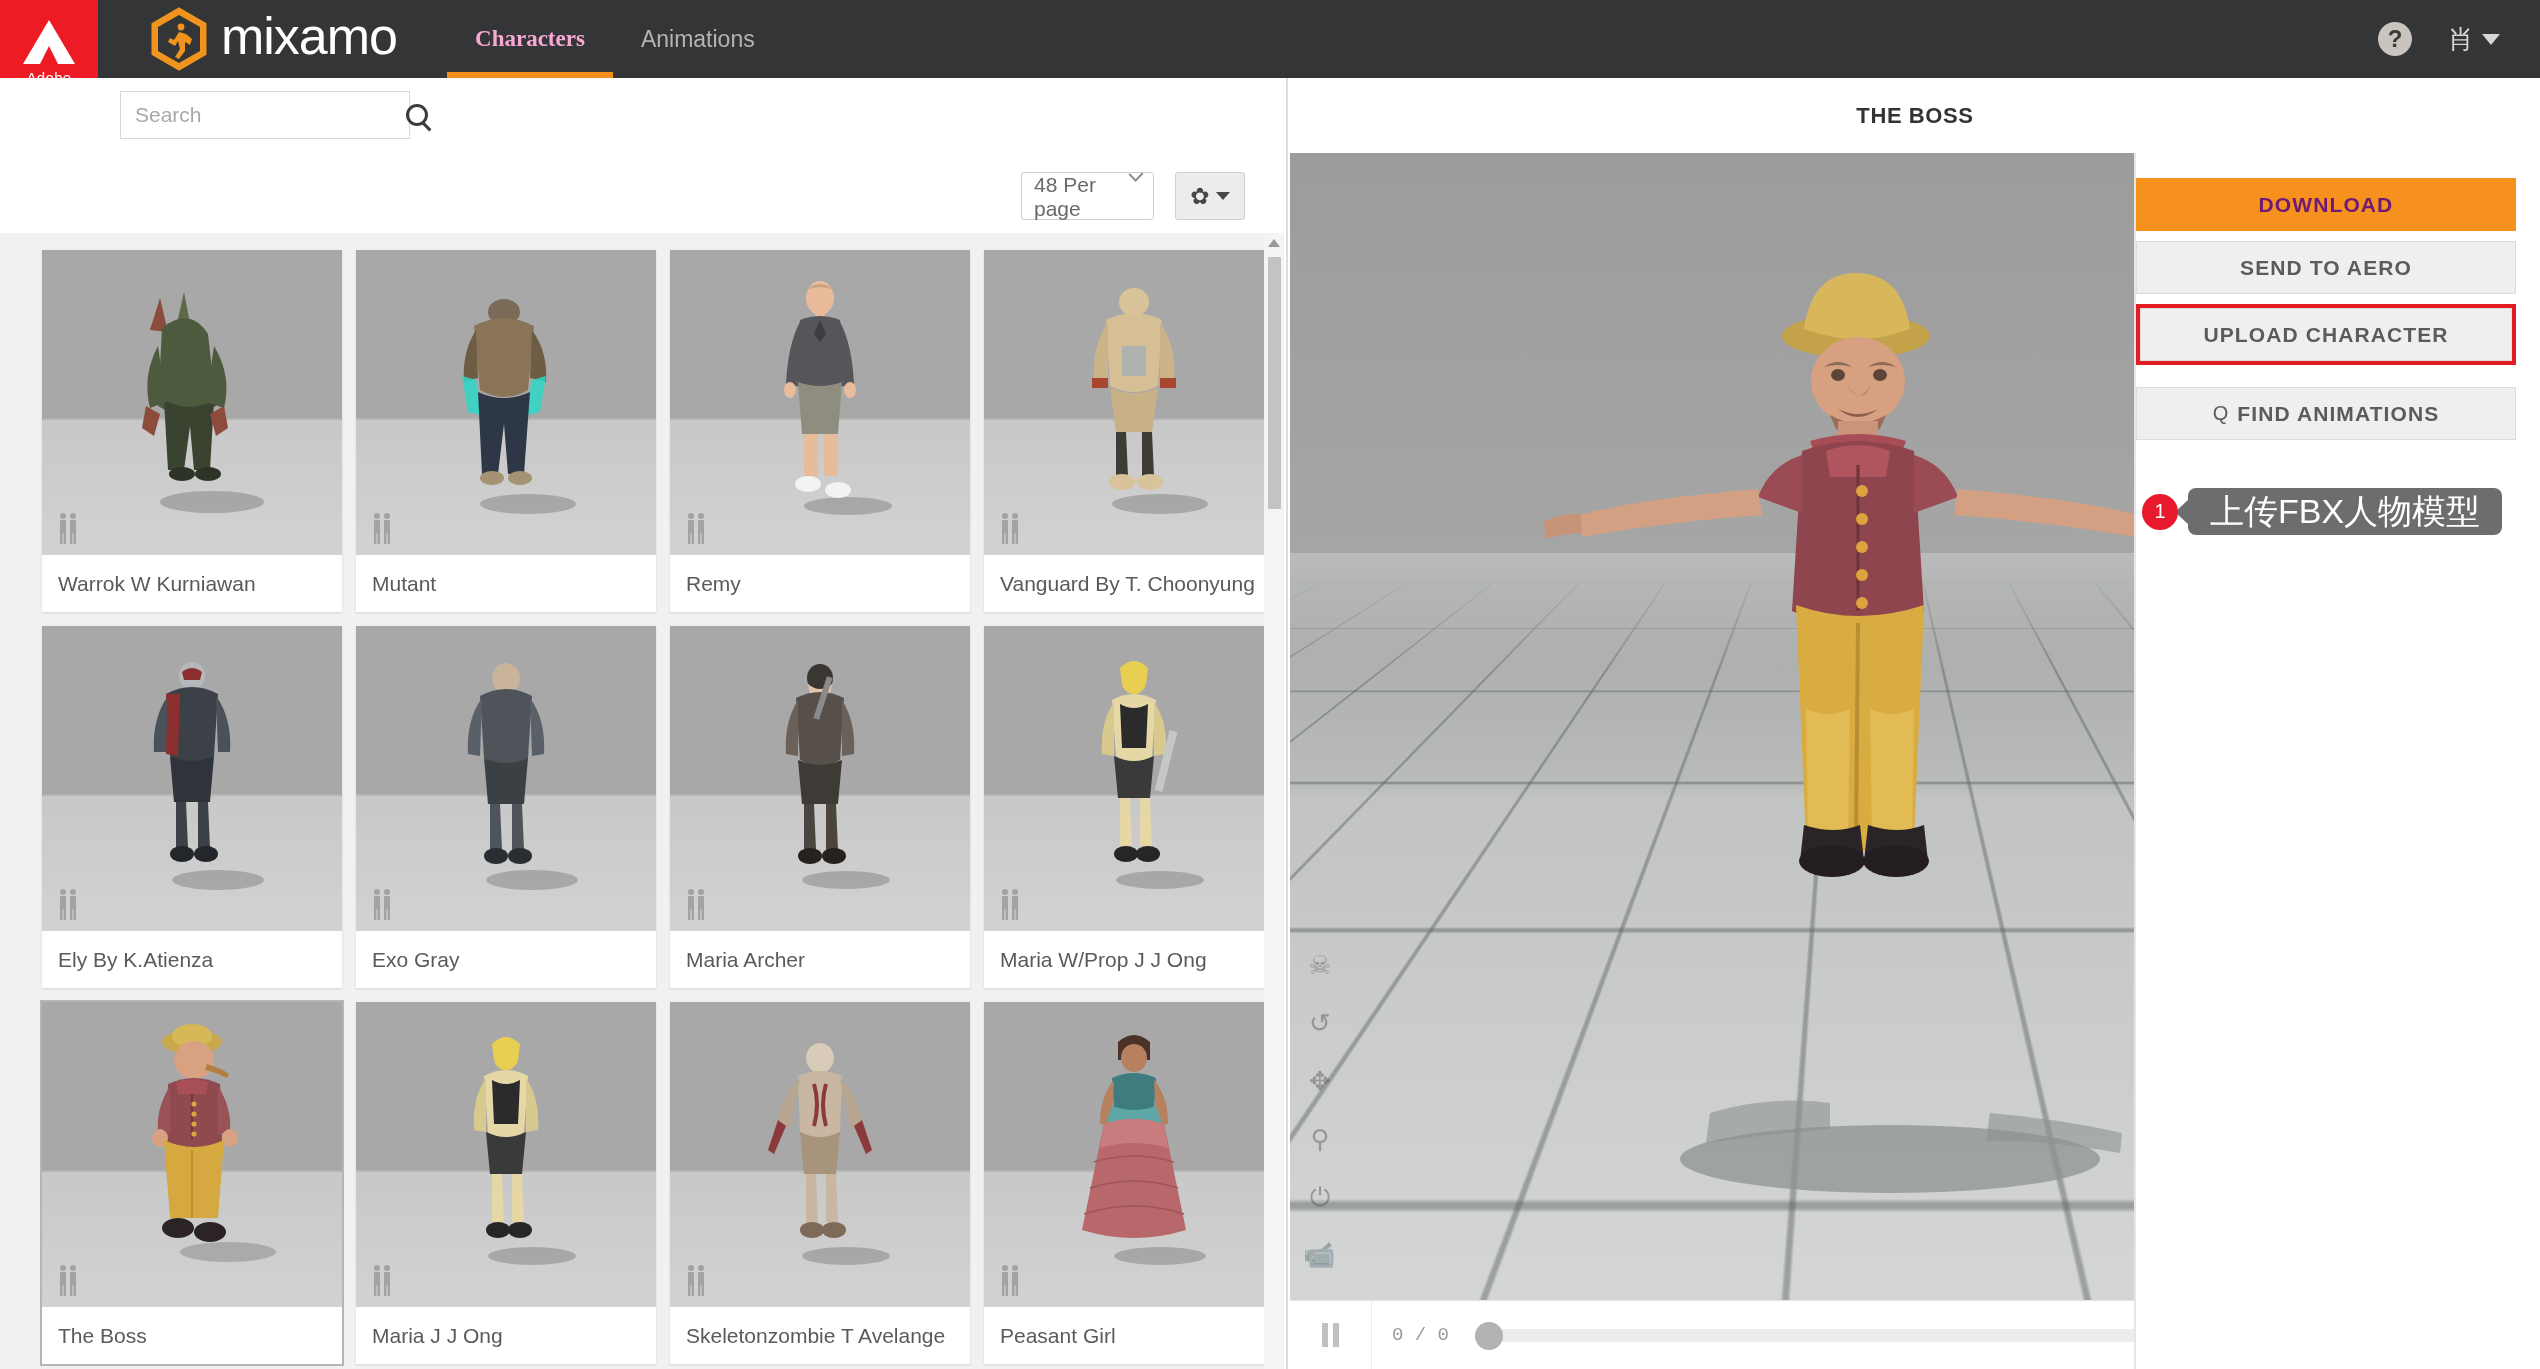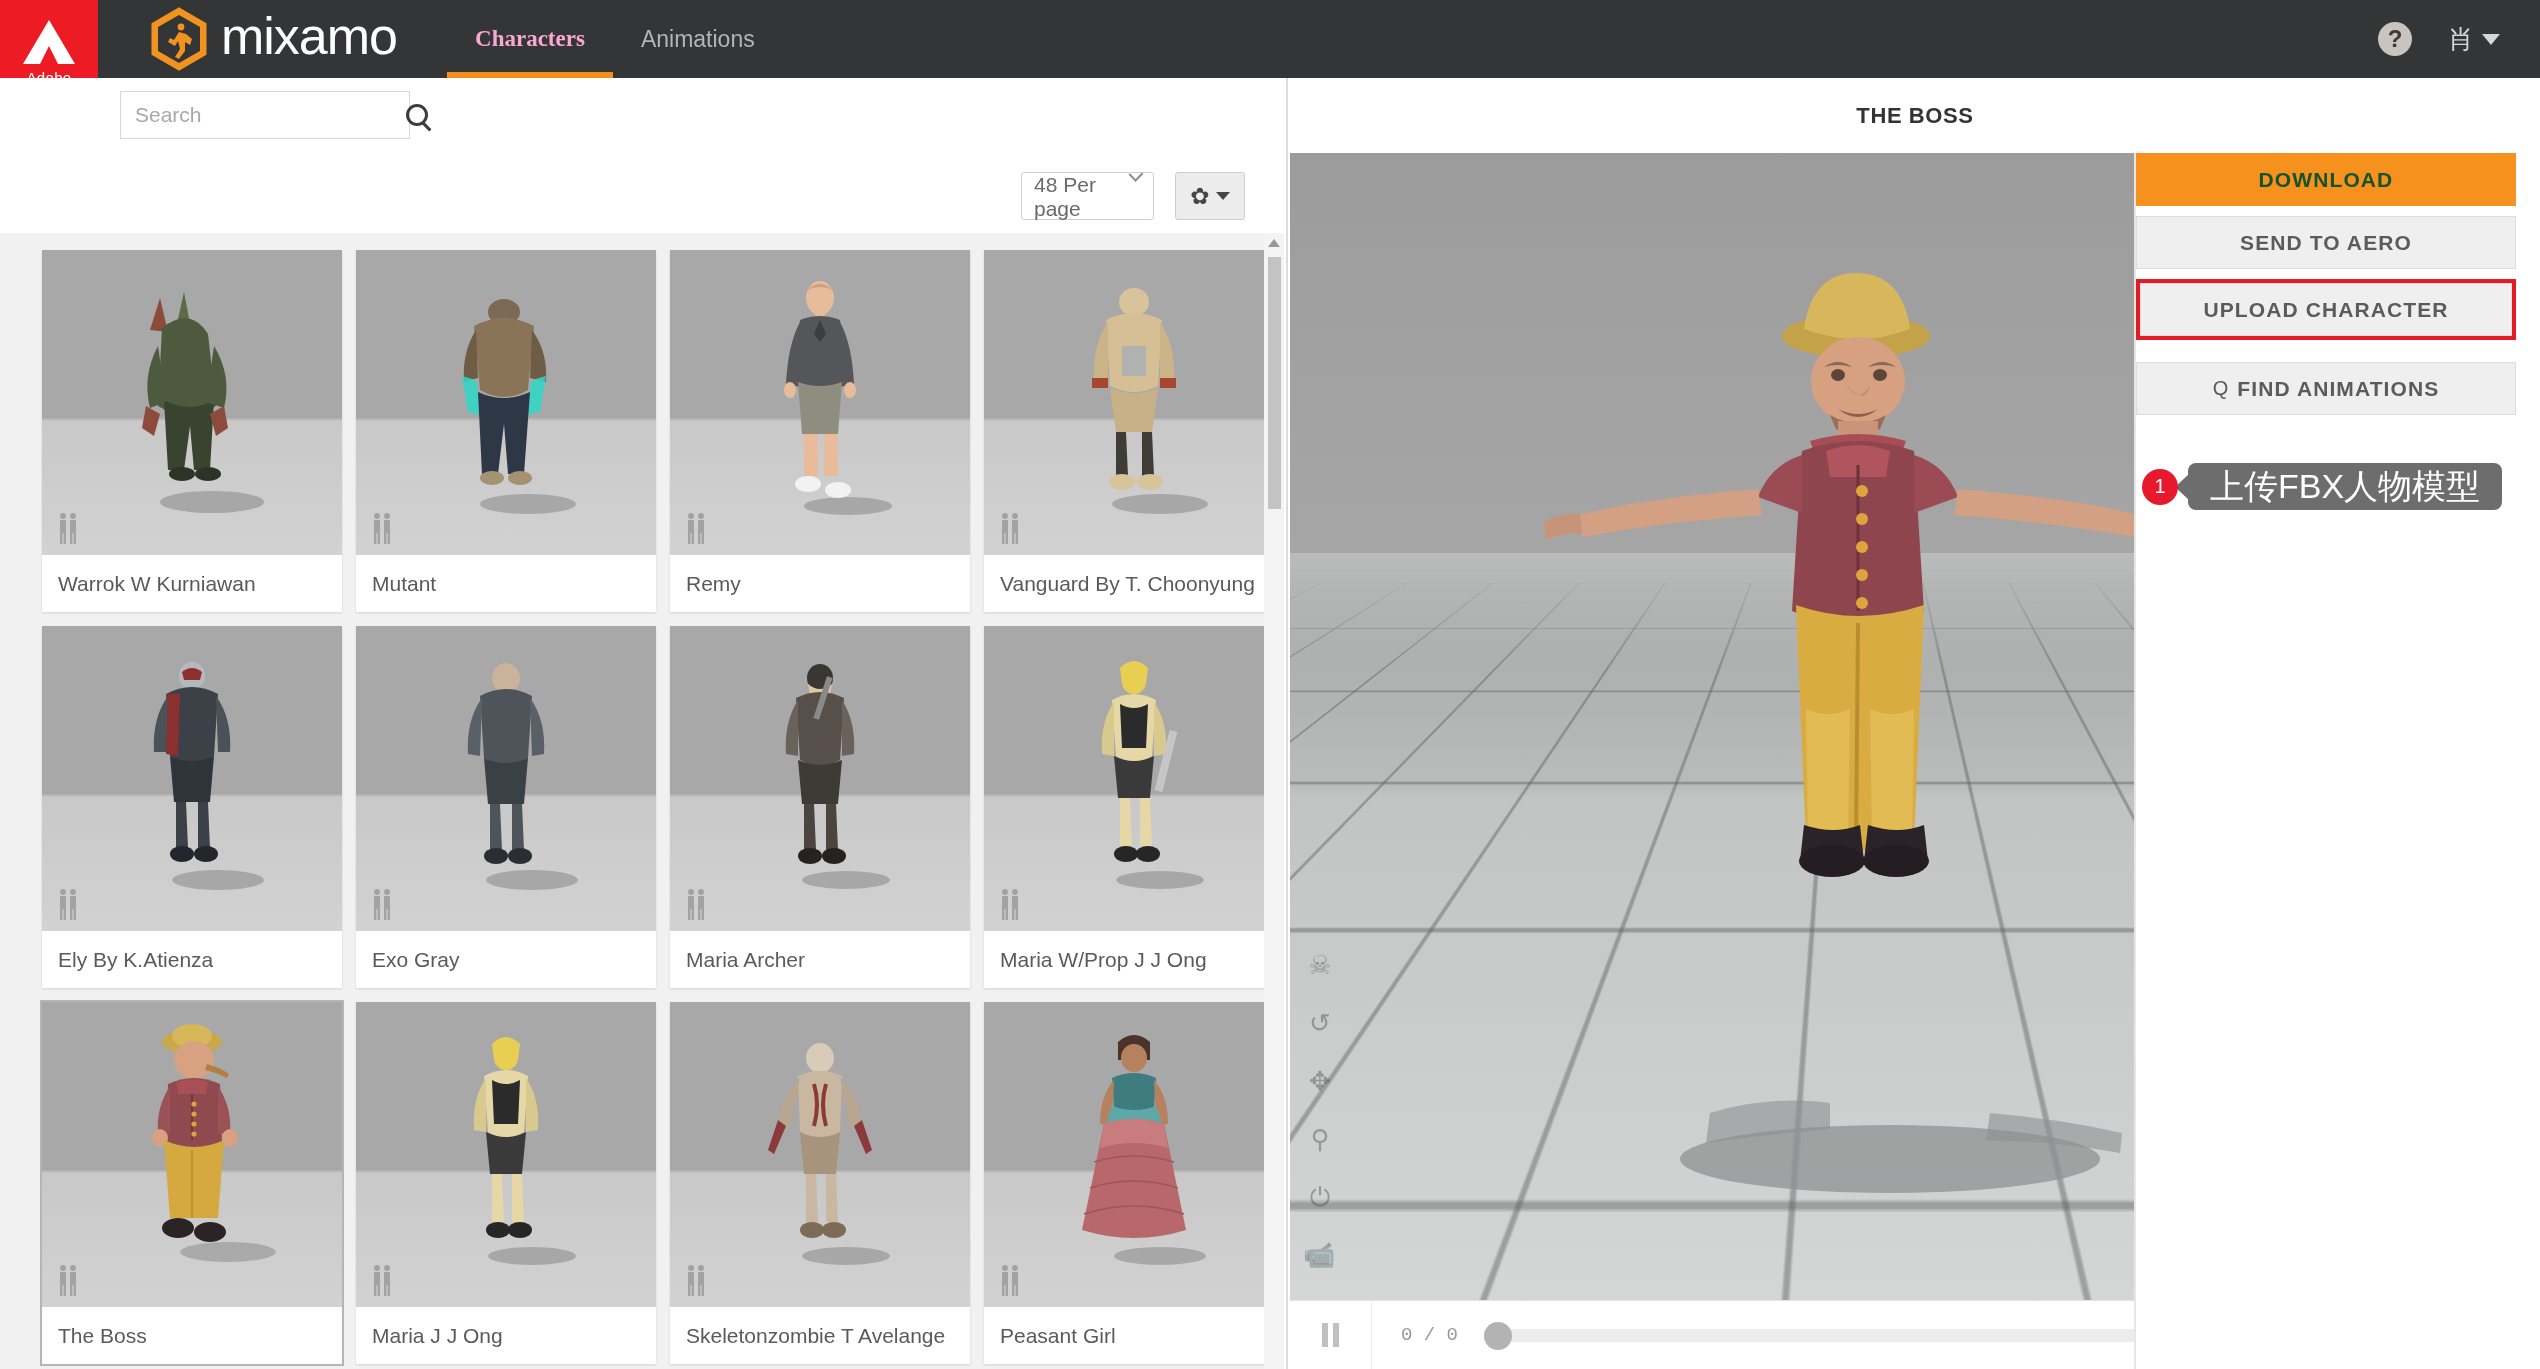--- a/index.html
+++ b/index.html
@@ -229,21 +229,21 @@
     border-top: 1px solid #e4e4e4;
     display: flex; align-items: center;
   }
   .pause-btn {
     width: 82px; height: 69px; display: flex; align-items: center;
     justify-content: center; gap: 5px; cursor: pointer;
     border-right: 1px solid #ececec;
   }
   .pause-btn span { width: 6px; height: 24px; background: #c0c0c0; display: block; }
   .frame-counter {
-    margin-left: 29px; font-size: 19px; color: #9a9a9a;
+    margin-left: 20px; font-size: 19px; color: #9a9a9a;
     font-family: "Liberation Mono", monospace;
   }
   .timeline {
     flex: 1; height: 13px; background: #ececec; border-radius: 7px;
     margin: 0 50px 0 26px; position: relative; cursor: pointer;
   }
   .timeline-knob {
     position: absolute; left: 0; top: -7px;
     width: 28px; height: 28px; border-radius: 50%;
     background: #b3b3b3; cursor: grab;
@@ -253,21 +253,21 @@
   .sidebar {
     position: absolute; top: 153px; left: 2136px;
     width: 404px; height: 1216px; background: #fff;
   }
   .btn {
     display: flex; align-items: center; justify-content: center;
     height: 53px; font-size: 21px; font-weight: bold;
     letter-spacing: 1.1px; cursor: pointer; margin-bottom: 10px;
     width: 380px;
   }
-  .btn-download { background: #f6911e; color: #14532d; }
+  .btn-download { background: #f6911e; color: #701a75; margin-top: 25px; }
   .btn-sec {
     background: #efefef; color: #5b5b5b;
     border: 1px solid #dcdcdc;
   }
   .upload-wrap {
     position: relative; width: 380px;
     border: 4px solid #e31b23; margin-bottom: 22px;
   }
   .upload-wrap .btn { margin-bottom: 0; width: 100%; }
   .btn-find { margin-top: 12px; }

